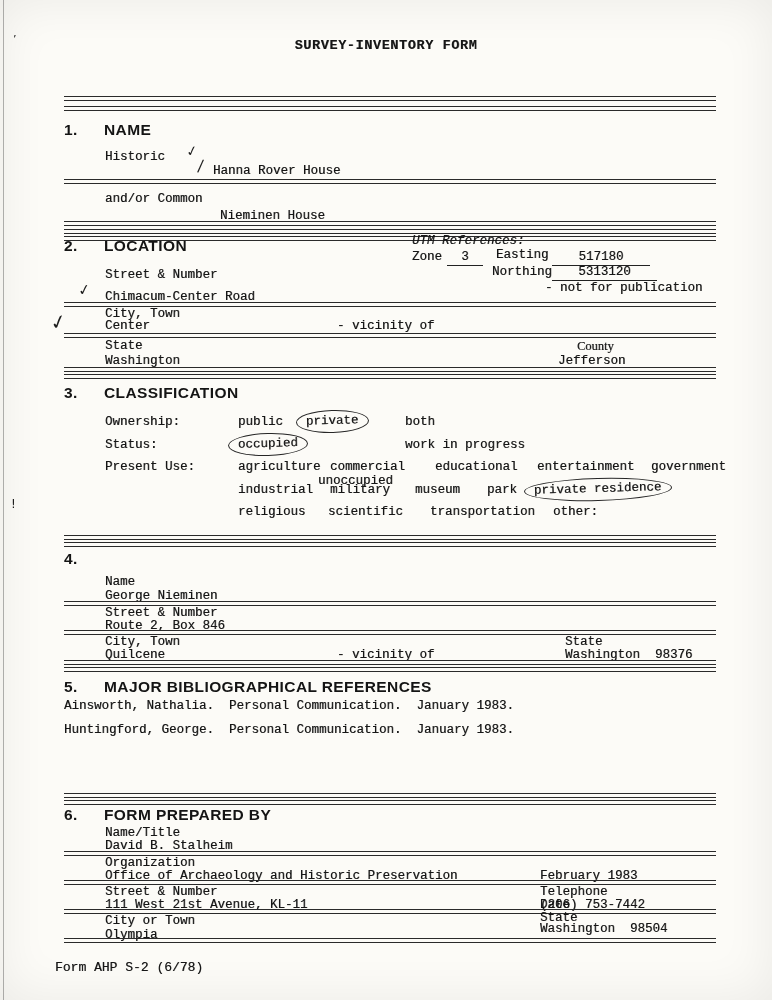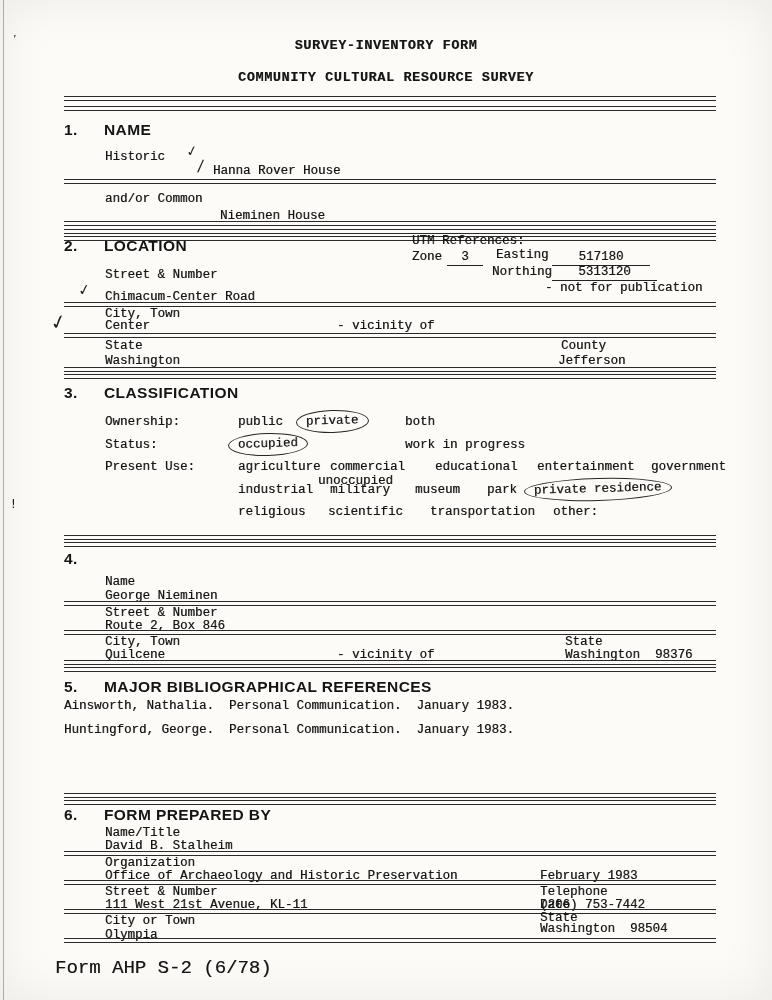--- a/index.html
+++ b/index.html
@@ -20,58 +20,57 @@
 </style>
 </head>
 <body>
 
 <div class="page">
 
   <span class="mark" style="left:13px;top:33px;font-size:11px;">’</span>
   <span class="mark" style="left:11px;top:497px;font-size:12px;">!</span>
 
   <div class="t title" style="top:38px;">SURVEY-INVENTORY FORM</div>
-  <div class="t title" style="top:70px;">COMMUNITY CULTURAL RESOURCE SURVEY</div>
   <div class="ln" style="top:96px;"></div>
   <div class="ln" style="top:106px;"></div>
 
   <span class="hnum" style="left:64px;top:121px;">1.</span>
   <span class="hd" style="left:104px;top:121px;">NAME</span>
   <span class="t" style="left:105px;top:149px;">Historic</span>
   <span class="mark" style="left:186px;top:143px;font-size:14px;transform:rotate(-12deg);">✓</span>
   <span class="mark" style="left:198px;top:156px;font-size:16px;transform:rotate(7deg);">/</span>
   <span class="t" style="left:213px;top:163px;">Hanna Rover House</span>
   <div class="ln" style="top:179px;"></div>
   <span class="t" style="left:105px;top:191px;">and/or Common</span>
   <span class="t" style="left:220px;top:208px;">Nieminen House</span>
   <div class="ln" style="top:221px;"></div>
   <div class="ln" style="top:229px;"></div>
   <div class="ln" style="top:236px;"></div>
 
   <span class="hnum" style="left:64px;top:237px;">2.</span>
   <span class="hd" style="left:104px;top:237px;">LOCATION</span>
-  <span class="t" style="left:412px;top:233px;">UTM References:</span>
+  <span class="t" style="left:412px;top:233px;font-style:italic;">UTM References:</span>
   <span class="t" style="left:412px;top:249px;">Zone</span>
   <span class="t uv" style="left:447px;top:249px;width:36px;">3</span>
   <span class="t" style="left:496px;top:247px;">Easting</span>
   <span class="t uv" style="left:552px;top:249px;width:98px;">517180</span>
   <span class="t" style="left:492px;top:264px;">Northing</span>
   <span class="t uv" style="left:552px;top:264px;width:105px;">5313120</span>
   <span class="t" style="left:105px;top:267px;">Street &amp; Number</span>
   <span class="t" style="left:545px;top:280px;">- not for publication</span>
   <span class="mark" style="left:78px;top:281px;font-size:15px;transform:rotate(-10deg);">✓</span>
   <span class="t" style="left:105px;top:289px;">Chimacum-Center Road</span>
   <div class="ln" style="top:302px;"></div>
   <span class="t" style="left:105px;top:306px;">City, Town</span>
   <span class="mark" style="left:50px;top:310px;font-size:20px;transform:rotate(-14deg);">✓</span>
   <span class="t" style="left:105px;top:318px;">Center</span>
   <span class="t" style="left:337px;top:318px;">- vicinity of</span>
   <div class="ln" style="top:333px;"></div>
   <span class="t" style="left:105px;top:338px;">State</span>
-  <span class="t" style="left:561px;top:338px;">County</span>
+  <span class="t" style="left:577px;top:338px;font-family:Liberation Serif, serif;">County</span>
   <span class="t" style="left:105px;top:353px;">Washington</span>
   <span class="t" style="left:558px;top:353px;">Jefferson</span>
   <div class="ln" style="top:367px;"></div>
   <div class="ln" style="top:374px;"></div>
 
   <span class="hnum" style="left:64px;top:384px;">3.</span>
   <span class="hd" style="left:104px;top:384px;">CLASSIFICATION</span>
   <span class="t" style="left:105px;top:414px;">Ownership:</span>
   <span class="t" style="left:238px;top:414px;">public</span>
   <span class="t circle" style="left:296px;top:410px;">private</span>
@@ -134,15 +133,15 @@
   <span class="t" style="left:540px;top:884px;">Telephone</span>
   <span class="t" style="left:105px;top:897px;">111 West 21st Avenue, KL-11</span>
   <span class="t" style="left:540px;top:897px;">(206) 753-7442</span>
   <div class="ln" style="top:909px;"></div>
   <span class="t" style="left:105px;top:913px;">City or Town</span>
   <span class="t" style="left:540px;top:910px;">State</span>
   <span class="t" style="left:105px;top:927px;">Olympia</span>
   <span class="t" style="left:540px;top:921px;">Washington  98504</span>
   <div class="ln" style="top:938px;"></div>
 
-  <span class="t" style="left:55px;top:960px;font-size:19px;">Form AHP S-2 (6/78)</span>
+  <span class="t" style="left:55px;top:960px;font-size:13px;">Form AHP S-2 (6/78)</span>
 
 </div>
 
 </body></html>

